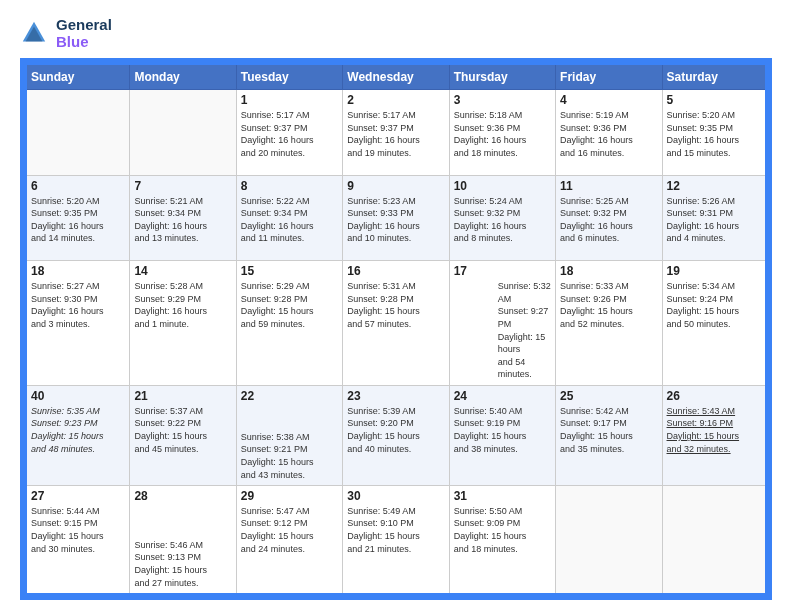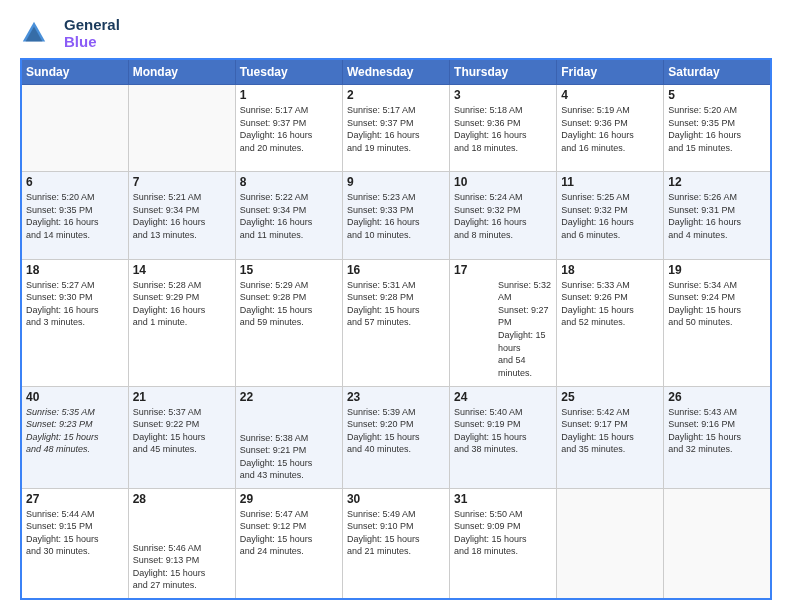--- a/index.html
+++ b/index.html
@@ -19,21 +19,21 @@
     }
     .header {
       display: flex;
       justify-content: space-between;
       align-items: flex-start;
       margin-bottom: 8px;
     }
     .logo {
       display: flex;
       align-items: center;
-      gap: 16px;
+      gap: 8px;
     }
     .logo-icon {
       width: 28px;
       height: 28px;
     }
     .title-area {
       text-align: right;
     }
     .month-title {
       font-size: 36px;
@@ -41,21 +41,21 @@
       color: #1a3a5c;
       line-height: 1;
     }
     .location {
       font-size: 14px;
       color: #333;
       margin-top: 2px;
     }
     .calendar {
       flex: 1;
-      border: 2px solid #3b82f6;
+      border: 7px solid #3b82f6;
       border-collapse: collapse;
       width: 100%;
       table-layout: fixed;
     }
     .calendar th {
       background: #4472c4;
       color: #fff;
       font-size: 12px;
       font-weight: bold;
       padding: 5px 4px;
@@ -302,21 +302,21 @@
           </td>
           <td>
             <div class="day-number">25</div>
             <div class="day-info" style="white-space: pre-line;">Sunrise: 5:42 AM
 Sunset: 9:17 PM
 Daylight: 15 hours
 and 35 minutes.</div>
           </td>
           <td>
             <div class="day-number">26</div>
-            <div class="day-info" style="white-space: pre-line;">Sunrise: 5:43 AM
+            <div class="day-info" style="white-space: pre-line; text-decoration: underline;">Sunrise: 5:43 AM
 Sunset: 9:16 PM
 Daylight: 15 hours
 and 32 minutes.</div>
           </td>
         </tr>
         <tr>
           <td>
             <div class="day-number">27</div>
             <div class="day-info" style="white-space: pre-line;">Sunrise: 5:44 AM
 Sunset: 9:15 PM

